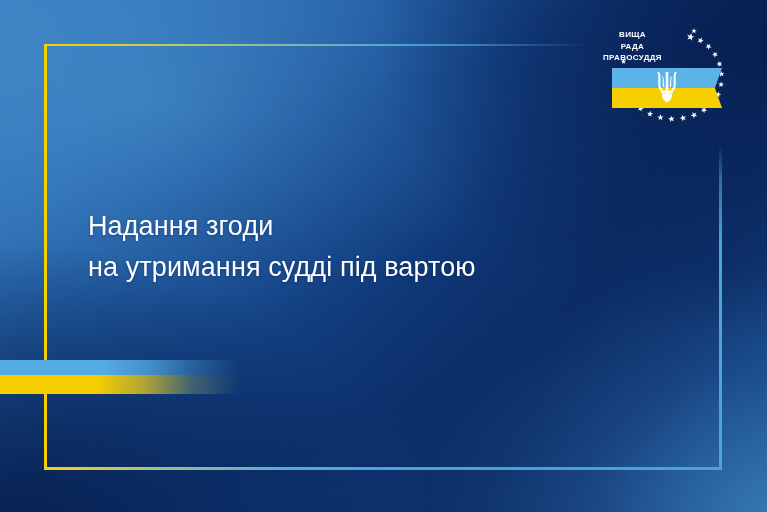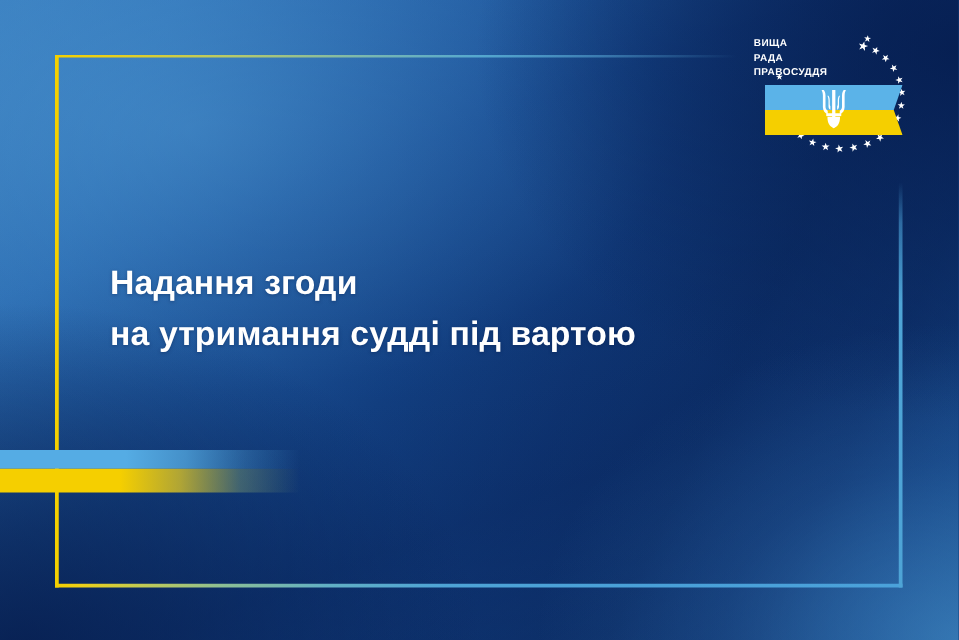--- a/index.html
+++ b/index.html
@@ -156,21 +156,21 @@
         rgba(60,110,170,0.0) 100%);
   }
 
   
   .title {
     position: absolute;
     left: 88px;
     top: 206px;
     color: #ffffff;
     font-size: 27px;
-    font-weight: bold;
+    font-weight: normal;
     line-height: 41px;
     letter-spacing: 0.1px;
     white-space: pre-line;
     text-shadow: 0 1px 3px rgba(0,20,60,0.35);
   }
 
   
   .logo {
     position: absolute;
     left: 597px;
@@ -181,20 +181,21 @@
   .logo-text {
     position: absolute;
     left: 6px;
     top: 3px;
     color: #ffffff;
     font-size: 8px;
     font-weight: bold;
     line-height: 11.5px;
     letter-spacing: 0.35px;
     white-space: pre-line;
+    text-align: center;
   }
   .logo-stars {
     position: absolute;
     left: 0;
     top: 0;
     width: 150px;
     height: 112px;
   }
   .logo-banner {
     position: absolute;

